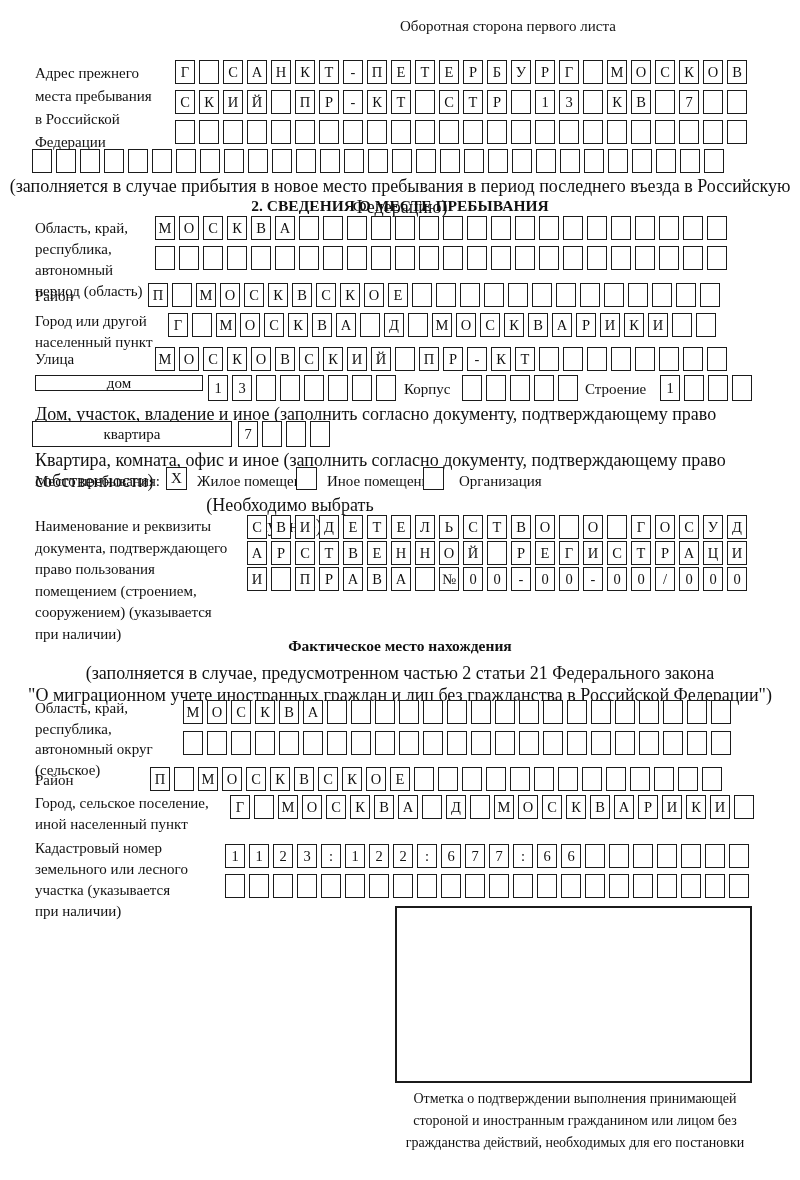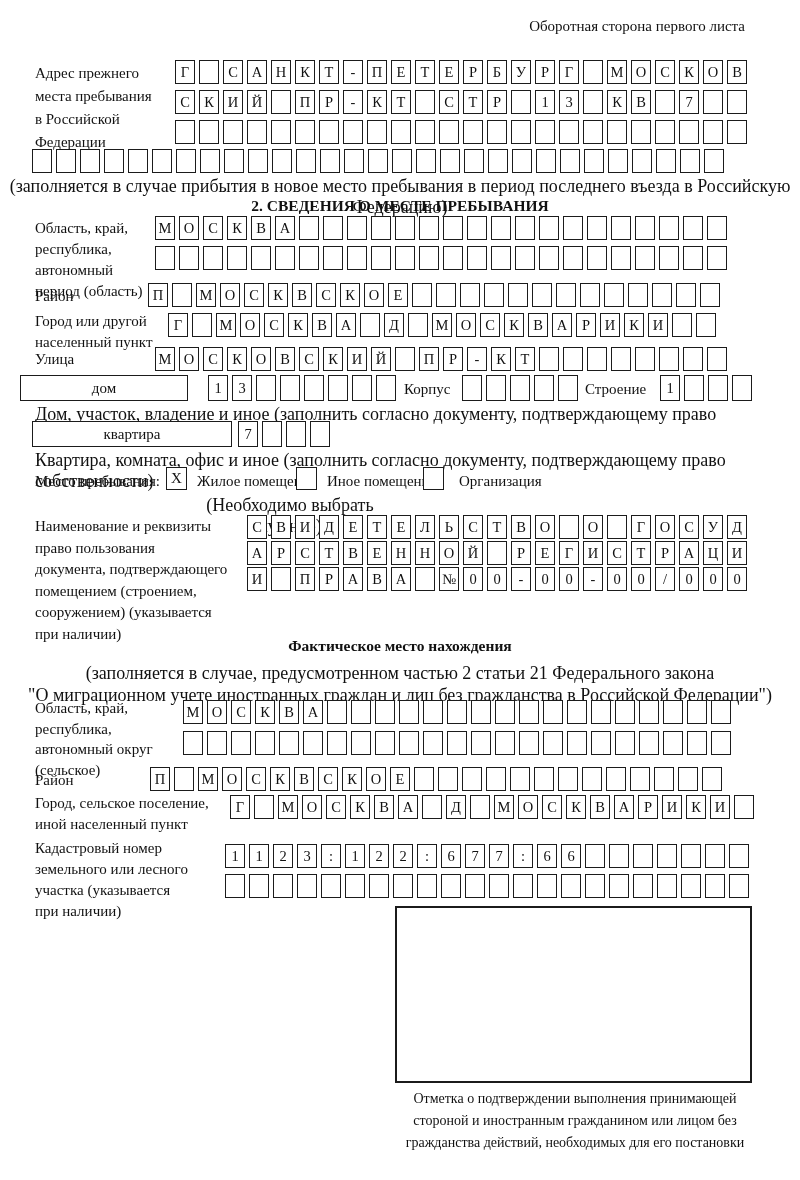--- a/index.html
+++ b/index.html
@@ -27,21 +27,21 @@
   .chk{
     box-sizing:border-box;width:21px;height:23px;border:1.6px solid #1b1b1b;
     display:inline-flex;align-items:center;justify-content:center;font-size:15px;background:#fff;
   }
   .stampbox{box-sizing:border-box;border:2px solid #1b1b1b;background:#fff;}
   .tline{white-space:nowrap;}
 </style>
 </head>
 <body>
 
-<div class="abs lbl" style="top:16px;left:400px;width:345px;text-align:right;">Оборотная сторона первого листа</div>
+<div class="abs lbl" style="top:16px;left:400px;width:345px;text-align:left;">Оборотная сторона первого листа</div>
 
 <div class="abs lbl" style="top:62px;left:35px;width:140px;line-height:23px;">
     <div class="tline">Адрес прежнего</div>
     <div class="tline">места пребывания</div>
     <div class="tline">в Российской</div>
     <div class="tline">Федерации</div>
   </div>
 
 <div class="abs row" style="top:60px;left:175px;">
     <span class="cell">Г</span>
@@ -295,21 +295,21 @@
     <span class="cell"></span>
     <span class="cell"></span>
     <span class="cell"></span>
     <span class="cell"></span>
     <span class="cell"></span>
     <span class="cell"></span>
     <span class="cell"></span>
     <span class="cell"></span>
   </div>
 
-<div class="abs widebox" style="top:375px;left:20px;width:168px;height:26px;">дом</div>
+<div class="abs widebox" style="top:375px;left:35px;width:168px;height:16px;">дом</div>
 <div class="abs row tall" style="top:375px;left:208px;">
     <span class="cell">1</span>
     <span class="cell">3</span>
     <span class="cell"></span>
     <span class="cell"></span>
     <span class="cell"></span>
     <span class="cell"></span>
     <span class="cell"></span>
     <span class="cell"></span>
   </div>
@@ -345,22 +345,22 @@
 <span class="abs chk" style="top:467px;left:166px;">X</span>
 <div class="abs lbl" style="top:471px;left:197px;">Жилое помещение</div>
 <span class="abs chk" style="top:467px;left:296px;"></span>
 <div class="abs lbl" style="top:471px;left:327px;">Иное помещение</div>
 <span class="abs chk" style="top:467px;left:423px;"></span>
 <div class="abs lbl" style="top:471px;left:459px;">Организация</div>
 <div class="abs cap center" style="top:495px;left:185px;width:210px;">(Необходимо выбрать нужное)</div>
 
 <div class="abs lbl" style="top:516px;left:35px;width:205px;line-height:21.5px;">
     <div class="tline">Наименование и реквизиты</div>
+    <div class="tline">документа, подтверждающего</div>
     <div class="tline">право пользования</div>
-    <div class="tline">документа, подтверждающего</div>
     <div class="tline">помещением (строением,</div>
     <div class="tline">сооружением) (указывается</div>
     <div class="tline">при наличии)</div>
   </div>
 <div class="abs row" style="top:515px;left:247px;">
     <span class="cell">С</span>
     <span class="cell">В</span>
     <span class="cell">И</span>
     <span class="cell">Д</span>
     <span class="cell">Е</span>

